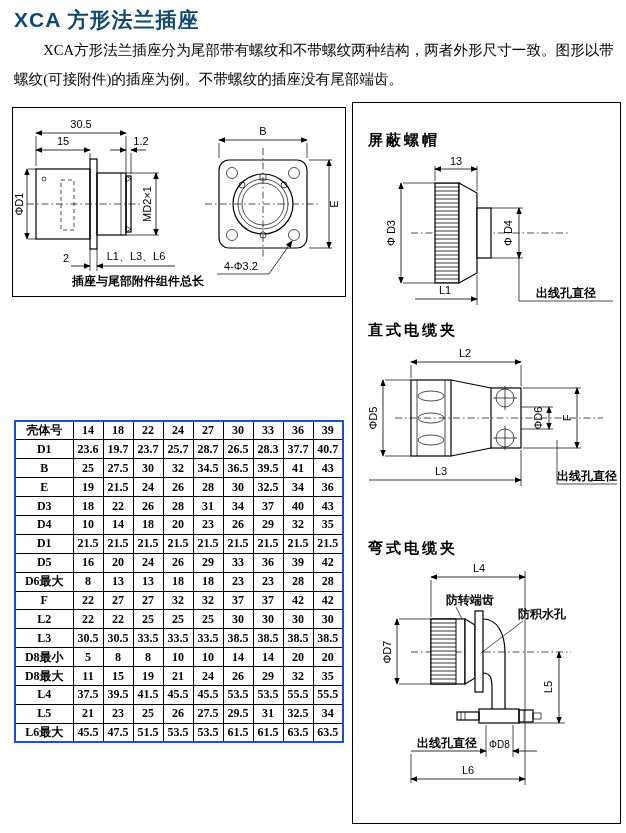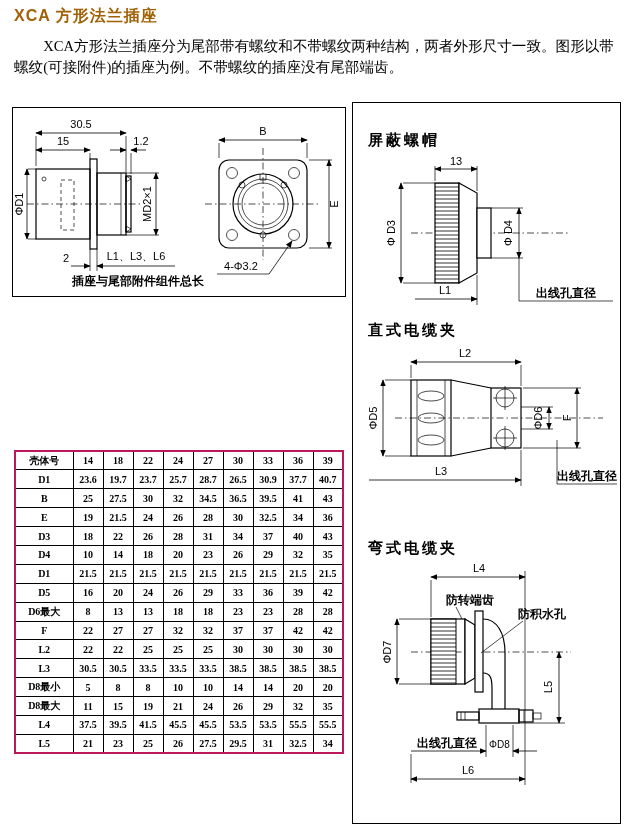--- a/index.html
+++ b/index.html
@@ -4,25 +4,25 @@
 <style>
   * { margin:0; padding:0; box-sizing:border-box; }
   html,body { background:#fff; }
   body {
     width:626px; height:833px; position:relative; overflow:hidden;
     font-family:"Liberation Serif", serif; color:#111;
   }
   .title {
     position:absolute; left:14px; top:6px;
     font-family:"Liberation Sans", sans-serif;
-    font-size:16px; font-weight:bold; letter-spacing:1px; color:#a16207;
+    font-size:21px; font-weight:bold; letter-spacing:1px; color:#0c4a6e;
   }
   .para {
     position:absolute; left:14px; top:36px; width:601px;
-    font-size:14.6px; line-height:21px; text-indent:2em; color:#000;
+    font-size:14.6px; line-height:29px; text-indent:2em; color:#000;
   }
   .leftbox {
     position:absolute; left:12px; top:107px; width:334px; height:190px;
     border:1.5px solid #000;
   }
   .rightbox {
     position:absolute; left:352px; top:102px; width:269px; height:722px;
     border:1.5px solid #000;
   }
   .rp-h {
@@ -42,23 +42,23 @@
   .olf  { fill:#fff; stroke:#000; stroke-width:1.2; }
   .thin { fill:none; stroke:#000; stroke-width:.7; }
   .dim  { fill:none; stroke:#000; stroke-width:.8; }
   .cl   { stroke-dasharray:7 3 1.5 3; }
   .dash { stroke-dasharray:4 3; }
   .dt   { font:11px "Liberation Sans", sans-serif; fill:#000; }
   .dtc  { font:bold 12px "Liberation Sans", sans-serif; fill:#000; }
   .dts  { font:10px "Liberation Sans", sans-serif; fill:#000; }
   
   .spec {
-    position:absolute; left:14px; top:450px;
-    border-collapse:collapse; border:2px solid #be185d;
-    font-family:"Liberation Serif", serif; font-size:10px; font-weight:bold;
+    position:absolute; left:14px; top:420px;
+    border-collapse:collapse; border:2px solid #1d4ed8;
+    font-family:"Liberation Serif", serif; font-size:12px; font-weight:bold;
     table-layout:fixed;
   }
   .spec th, .spec td {
     border:1px solid #000; text-align:center; vertical-align:middle;
     height:18.9px; padding:0 1px; font-weight:bold; color:#000;
   }
   .spec tr > *:first-child { width:58px; }
   .spec tr > * { width:30px; }
 </style>
 </head>
@@ -337,21 +337,21 @@
     </thead>
   <tbody>
       <tr>
         <th>D1</th>
         <td>23.6</td>
         <td>19.7</td>
         <td>23.7</td>
         <td>25.7</td>
         <td>28.7</td>
         <td>26.5</td>
-        <td>30.9</td>
+        <td>28.3</td>
         <td>37.7</td>
         <td>40.7</td>
       </tr>
       <tr>
         <th>B</th>
         <td>25</td>
         <td>27.5</td>
         <td>30</td>
         <td>32</td>
         <td>34.5</td>
@@ -509,14 +509,26 @@
         <td>21</td>
         <td>23</td>
         <td>25</td>
         <td>26</td>
         <td>27.5</td>
         <td>29.5</td>
         <td>31</td>
         <td>32.5</td>
         <td>34</td>
       </tr>
+      <tr>
+        <th>L6最大</th>
+        <td>45.5</td>
+        <td>47.5</td>
+        <td>51.5</td>
+        <td>53.5</td>
+        <td>53.5</td>
+        <td>61.5</td>
+        <td>61.5</td>
+        <td>63.5</td>
+        <td>63.5</td>
+      </tr>
     </tbody>
 </table>
 
 </body></html>

